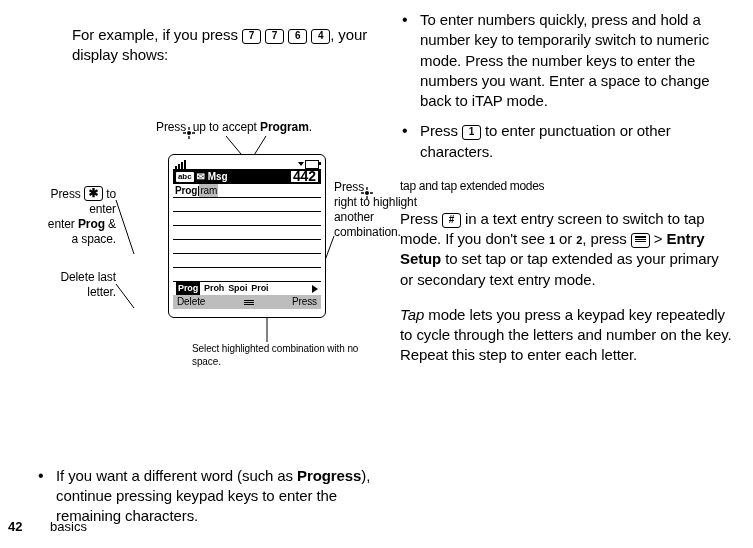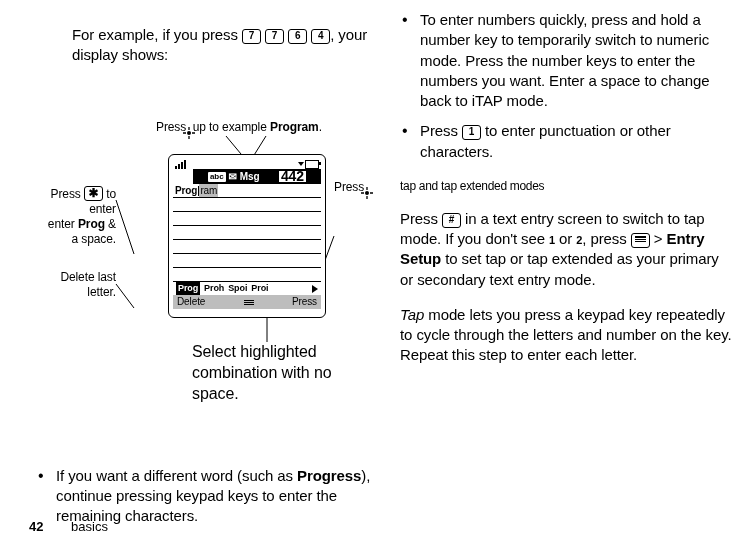--- a/index.html
+++ b/index.html
@@ -54,21 +54,21 @@
     font-weight: 400;
     letter-spacing: -0.3px;
     margin: 16px 0 6px 0;
   }
 
   .ital { font-style: italic; }
   b, .bold { font-weight: 700; }
 
   .footer {
     position: absolute;
-    left: 29px;
+    left: 8px;
     bottom: 14px;
     font-size: 13px;
   }
   .footer .pn { font-weight: 700; margin-right: 24px; }
 
   
   .diagram {
     position: absolute;
     left: 56px;
     top: 110px;
@@ -115,22 +115,21 @@
   .batt .tri { width:0;height:0;border-left:4px solid #000;border-top:3px solid transparent;border-bottom:3px solid transparent; transform:rotate(90deg);}
 
   .titlebar {
     background:#000;
     color:#fff;
     height:13px;
     border-top:1px solid #000;
     border-bottom:1px solid #000;
     display:flex; align-items:center; justify-content:space-between;
     font-size:10px; font-weight:700;
-    padding:0 15px;
-    margin-left:20px;
+    padding:0 3px;
   }
   .titlebar .left { display:flex; align-items:center; gap:3px; }
   .titlebar .mode {
     background:#fff; color:#000; font-weight:700; font-size:8px;
     padding:0 2px; border-radius:1px; line-height:10px;
   }
   .titlebar .count {
     background:#fff; color:#000; font-weight:700; font-size:14px; padding:0 2px; line-height:11px;
   }
 
@@ -180,21 +179,21 @@
     font-size:12px;
     line-height:1.25;
   }
   .callout svg { position:absolute; overflow:visible; }
 
   .navkey {
     display:inline-flex; align-items:center; justify-content:center;
     font-size:14px; vertical-align:-2px;
   }
 
-  .lower-callout { font-size: 16px; line-height: 1.3; }
+  .lower-callout { font-size: 10px; line-height: 1.3; }
 
   .rightcol-bullets li { margin-bottom: 12px; }
 
   .abc1 { font-family: sans-serif; font-size: 11px; }
 
   .intro { margin-bottom: 4px; margin-left: 36px; }
 
 </style>
 </head>
 <body>
@@ -211,21 +210,21 @@
     </p>
 
     <div class="diagram">
 
       <div class="callout" style="left:64px; top:0; width:220px; text-align:left;">
         <span>Press </span><span class="navkey">
           <svg width="14" height="14">
               <circle cx="7" cy="7" r="2" fill="#000"></circle>
               <path d="M7 1 L7 4 M7 10 L7 13 M1 7 L4 7 M10 7 L13 7" stroke="#000" stroke-width="1.3"></path>
             </svg>
-        </span><span> up to example </span><b>Program</b><span>.</span>
+        </span><span> up to accept </span><b>Program</b><span>.</span>
         <svg style="left:60px; top:16px;" width="60" height="50">
           <line x1="10" y1="0" x2="50" y2="48" stroke="#000" stroke-width="1"></line>
           <line x1="50" y1="0" x2="20" y2="48" stroke="#000" stroke-width="1"></line>
         </svg>
       </div>
 
       <div class="callout" style="left:-48px; top:150px; width:72px; text-align:right;">
         <span>Delete last letter.</span>
         <svg style="left:72px; top:8px;" width="30" height="40">
           <line x1="0" y1="6" x2="18" y2="30" stroke="#000" stroke-width="1"></line>
@@ -240,20 +239,21 @@
         </svg>
       </div>
 
       <div class="callout" style="left:242px; top:60px; width:90px;">
         <span>Press </span><span class="navkey">
           <svg width="14" height="14">
               <circle cx="7" cy="7" r="2" fill="#000"></circle>
               <path d="M7 1 L7 4 M7 10 L7 13 M1 7 L4 7 M10 7 L13 7" stroke="#000" stroke-width="1.3"></path>
             </svg>
         </span><br>
+        <span> right to highlight another combination.</span>
         <svg style="left:-20px; top:50px;" width="30" height="70">
           <line x1="20" y1="6" x2="0" y2="60" stroke="#000" stroke-width="1"></line>
         </svg>
       </div>
 
       <div class="callout lower-callout" style="left:100px; top:222px; width:180px;">
         <span>Select highlighted combination with no space.</span>
         <svg style="left:70px; top:-24px;" width="10" height="24">
           <line x1="5" y1="0" x2="5" y2="24" stroke="#000" stroke-width="1"></line>
         </svg>

